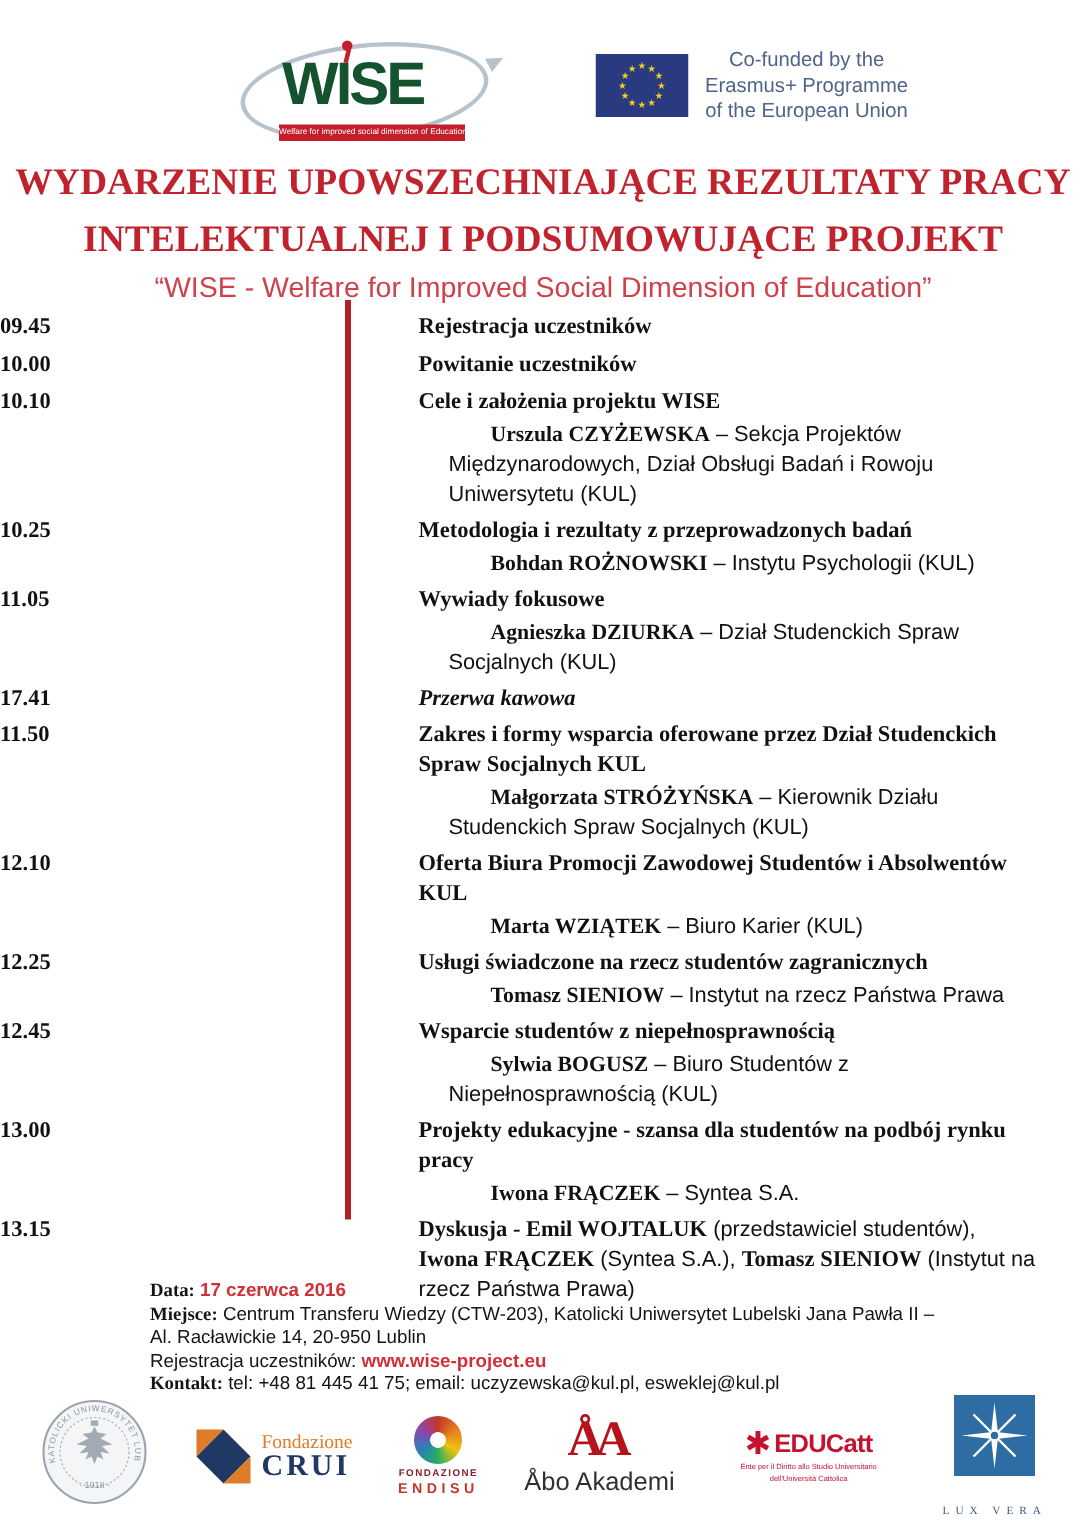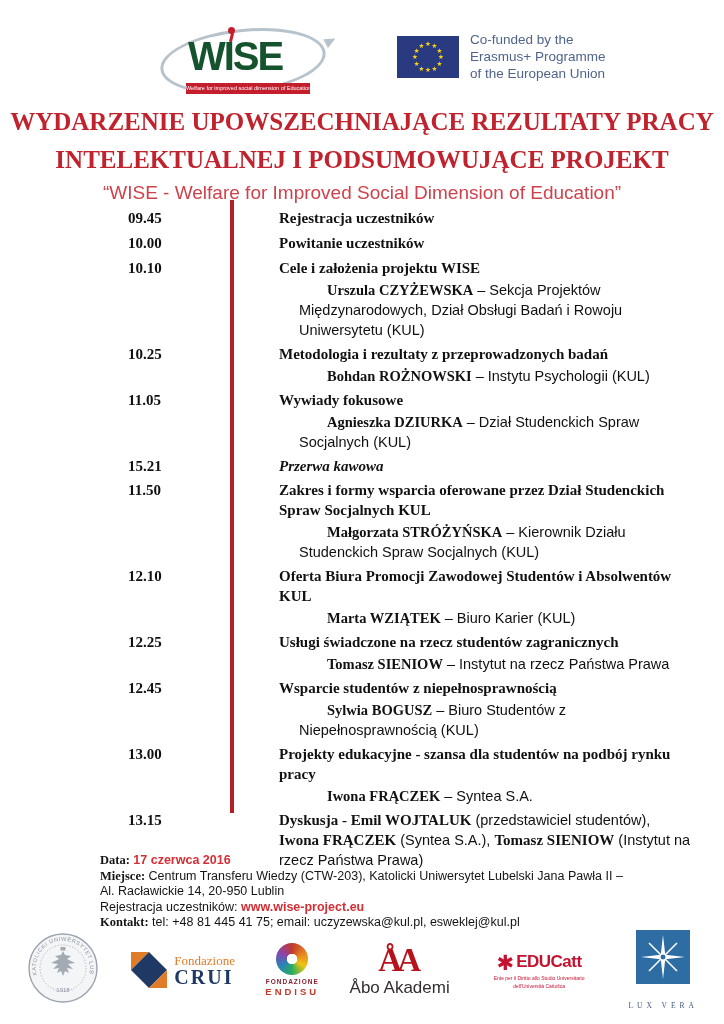--- a/index.html
+++ b/index.html
@@ -15,34 +15,34 @@
       transform:rotate(-28deg);}
   .wise-word{position:absolute;left:30px;top:8px;font-weight:bold;font-size:40px;line-height:44px;
       color:#14532d;letter-spacing:-2px;}
   .wise-figure{position:absolute;left:70px;top:1px;width:7px;height:7px;border-radius:50%;background:#c41e2d;}
   .wise-figure::after{content:"";position:absolute;left:2px;top:6px;width:3px;height:9px;
       background:#c41e2d;transform:rotate(14deg);}
   .wise-tagline{position:absolute;left:28px;top:57px;width:124px;height:11px;background:#c41e2d;
       color:#fff;font-size:5.5px;line-height:11px;text-align:center;white-space:nowrap;overflow:hidden;}
 
   .eu-block{position:absolute;left:397px;top:31px;display:flex;align-items:center;gap:11px;}
-  .eu-text{font-size:13.5px;line-height:17px;color:#50648a;text-align:left;font-weight:500;}
+  .eu-text{font-size:13.5px;line-height:17px;color:#50648a;text-align:center;font-weight:500;}
 
   
   .title-block{position:absolute;top:103px;left:0;width:724px;text-align:center;}
   .main-title{font-family:"Liberation Serif",serif;font-weight:bold;font-size:25px;line-height:38px;
       color:#c0232e;margin:0;}
   .subtitle{margin:3px 0 0 0;font-size:19px;color:#cf424b;font-weight:400;}
 
   
   .red-line{position:absolute;left:230px;top:200px;width:4px;height:613px;background:#b22028;}
   .schedule{position:absolute;left:0;top:208px;width:724px;}
   .srow{display:flex;margin-bottom:4px;}
   .srow.single{margin-bottom:5px;}
-  .stime{width:237px;padding-left:128px;box-sizing:border-box;
+  .stime{width:237px;box-sizing:border-box;
       font-family:"Liberation Serif",serif;font-weight:bold;font-size:15px;line-height:20px;}
   .scontent{width:454px;padding-left:42px;box-sizing:border-box;}
   .stitle{margin:0;font-size:14.5px;line-height:20px;}
   .rb{font-family:"Liberation Serif",serif;font-weight:bold;font-size:15px;}
   .rn{font-family:"Liberation Sans",sans-serif;}
   .it .rb{font-style:italic;}
   .speaker{margin:2px 0 0 0;padding-left:20px;text-indent:28px;font-size:14.5px;line-height:20px;}
   .speaker .rb{font-size:14.5px;}
 
   
@@ -151,21 +151,21 @@
           </div>
         </div>
         <div class="srow">
           <div class="stime">11.05</div>
           <div class="scontent">
             <p class="stitle"><span class="rb">Wywiady fokusowe</span></p>
             <p class="speaker"><span class="rb">Agnieszka DZIURKA</span><span class="rn"> – Dział Studenckich Spraw Socjalnych (KUL)</span></p>
           </div>
         </div>
         <div class="srow">
-          <div class="stime">15.21</div>
+          <div class="stime">17.41</div>
           <div class="scontent">
             <p class="stitle it"><span class="rb">Przerwa kawowa</span></p>
           </div>
         </div>
         <div class="srow">
           <div class="stime">11.50</div>
           <div class="scontent">
             <p class="stitle"><span class="rb">Zakres i formy wsparcia oferowane przez Dział Studenckich Spraw Socjalnych KUL</span></p>
             <p class="speaker"><span class="rb">Małgorzata STRÓŻYŃSKA</span><span class="rn"> – Kierownik Działu Studenckich Spraw Socjalnych (KUL)</span></p>
           </div>

